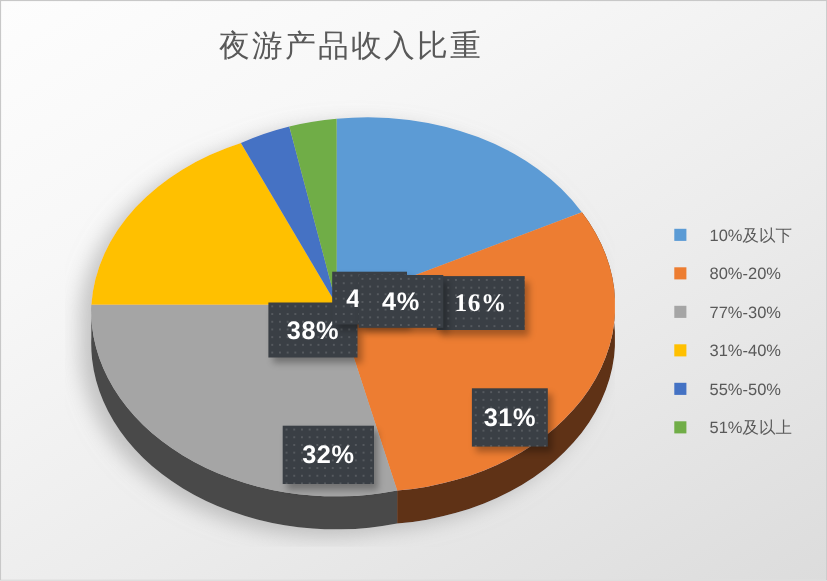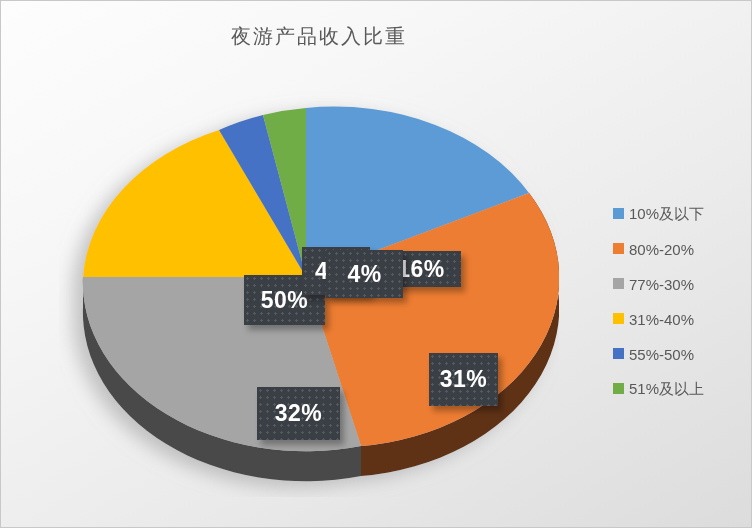--- a/index.html
+++ b/index.html
@@ -22,21 +22,21 @@
     border: 1px solid #c8c8c8;
     overflow: hidden;
   }
   
   .chart-title {
     position: absolute;
     left: 0;
     top: 22px;
     width: 636px;
     text-align: center;
-    font-size: 20px;
+    font-size: 28px;
     font-weight: normal;
     letter-spacing: 2px;
     color: #595959;
     white-space: nowrap;
   }
   
   .pie-area {
     position: absolute;
     left: 58px;
     top: 86px;
@@ -58,21 +58,21 @@
     color: #ffffff;
     font-size: 23px;
     font-weight: bold;
     letter-spacing: 0.5px;
     display: flex;
     align-items: center;
     justify-content: center;
     box-shadow: 4px 5px 6px rgba(0,0,0,0.30);
     line-height: 1;
   }
-  .dl-16 { left: 322px; top: 164px; width: 80px;  height: 36px; }
+  .dl-16 { left: 338px; top: 164px; width: 80px;  height: 49px; font-family: Liberation Serif, serif; }
   .dl-31 { left: 370px; top: 266px; width: 69px;  height: 53px; }
   .dl-32 { left: 198px; top: 300px; width: 83px;  height: 53px; }
   .dl-13 { left: 185px; top: 188px; width: 81px;  height: 50px; }
   .dl-4a { left: 243px; top: 160px; width: 68px;  height: 48px; z-index: 3; }
   .dl-4b { left: 267px; top: 163px; width: 77px;  height: 48px; z-index: 4; }
   .dl-4a span { position: relative; left: -4px; }
   
   .legend {
     position: absolute;
     left: 612px;
@@ -89,20 +89,21 @@
     width: 11px;
     height: 11px;
     flex: 0 0 11px;
     margin-right: 5px;
     position: relative;
     top: -1px;
   }
   .legend-label {
     font-size: 15px;
     color: #595959;
+    margin-left: 16px;
   }
 </style>
 </head>
 <body>
 
 <div class="chart-canvas">
 
   <div class="chart-title">夜游产品收入比重</div>
 
   <div class="pie-area">
@@ -136,21 +137,21 @@
     <div class="data-label dl-16">
       <span>16%</span>
     </div>
     <div class="data-label dl-31">
       <span>31%</span>
     </div>
     <div class="data-label dl-32">
       <span>32%</span>
     </div>
     <div class="data-label dl-13">
-      <span>50%</span>
+      <span>38%</span>
     </div>
     <div class="data-label dl-4a">
       <span>4%</span>
     </div>
     <div class="data-label dl-4b">
       <span>4%</span>
     </div>
   </div>
 
   <div class="legend">

